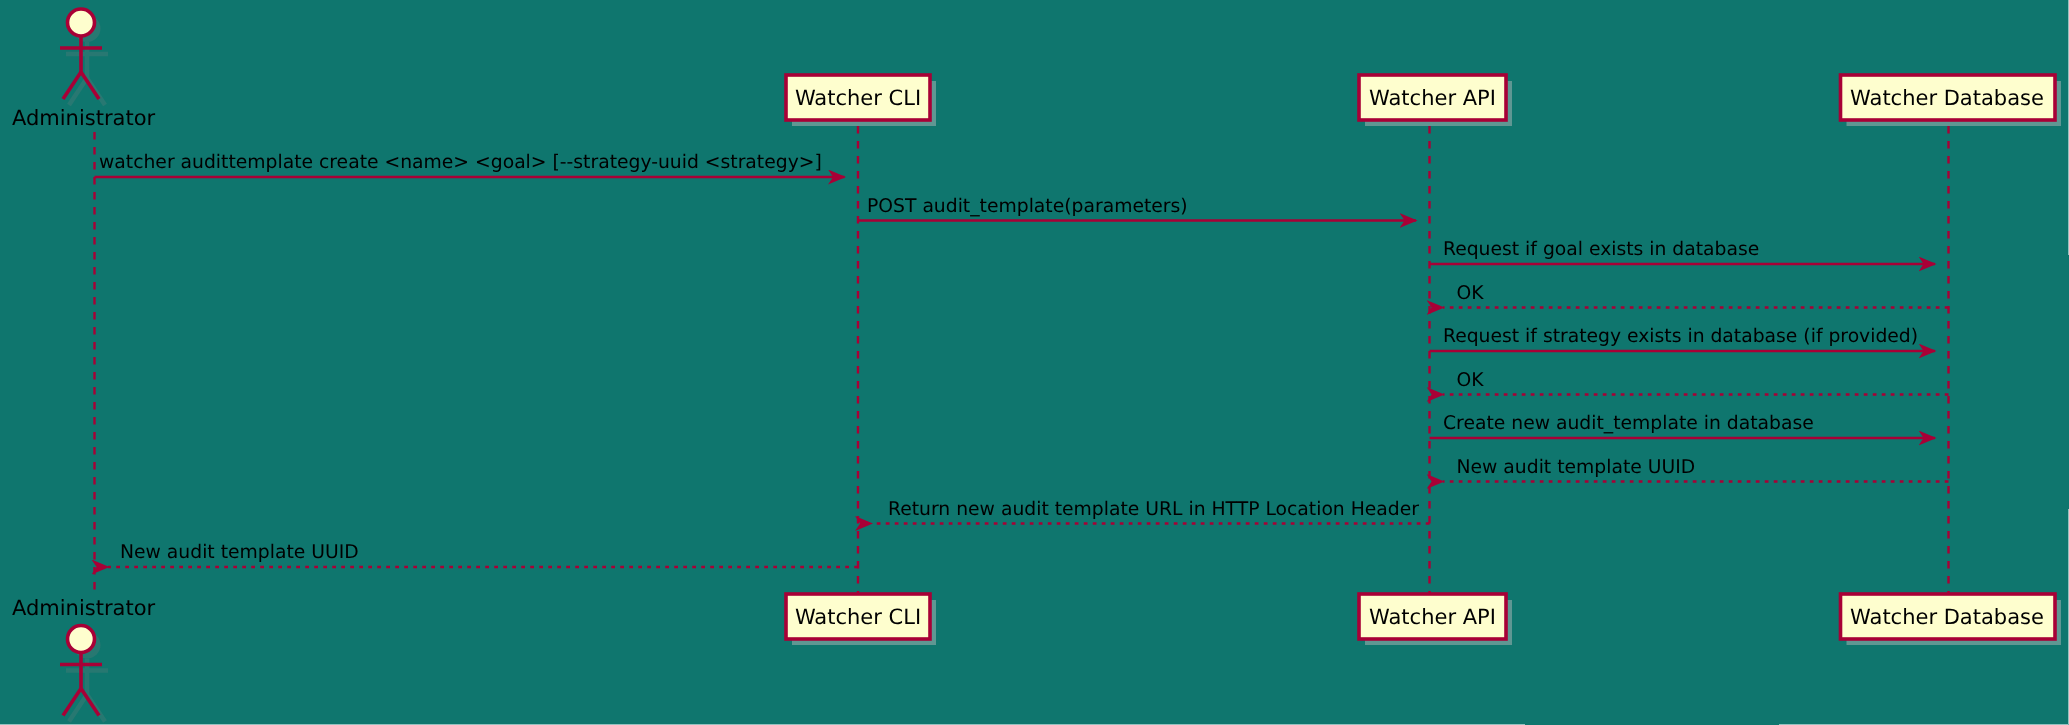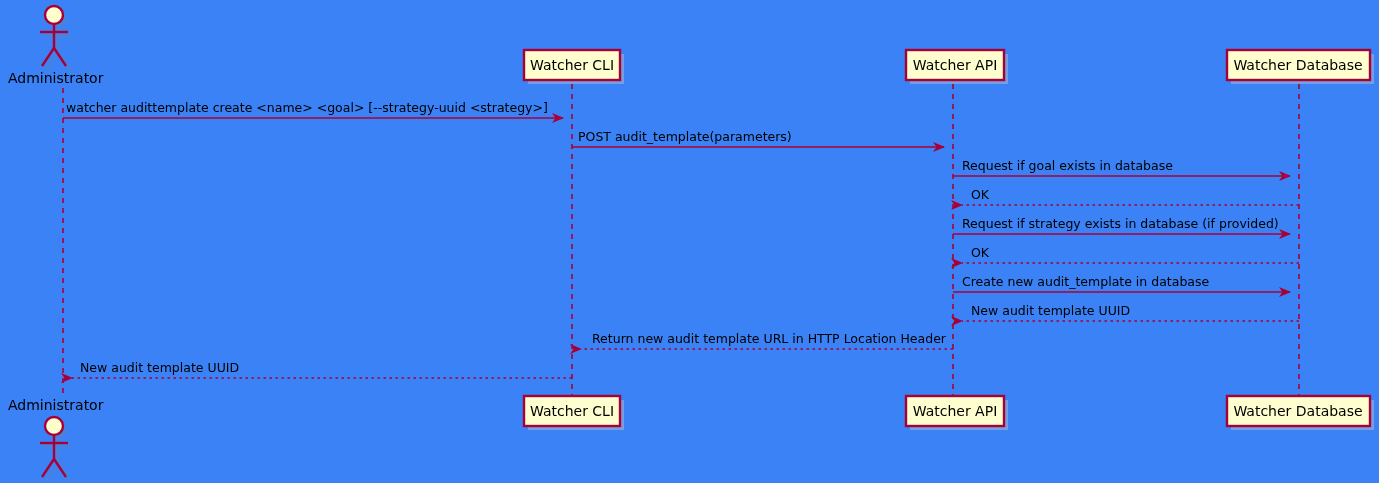--- a/index.html
+++ b/index.html
@@ -7,21 +7,21 @@
     padding: 0;
     background: #FFFFFF;
   }
   body {
     font-family: "DejaVu Sans", sans-serif;
   }
   #diagram-root {
     position: relative;
     width: 1379px;
     height: 483px;
-    background: #3b82f6;
+    background: #0f766e;
     overflow: hidden;
   }
   svg.diagram-canvas {
     position: absolute;
     left: 0;
     top: 0;
     width: 1379px;
     height: 483px;
   }
   .participant-label,

